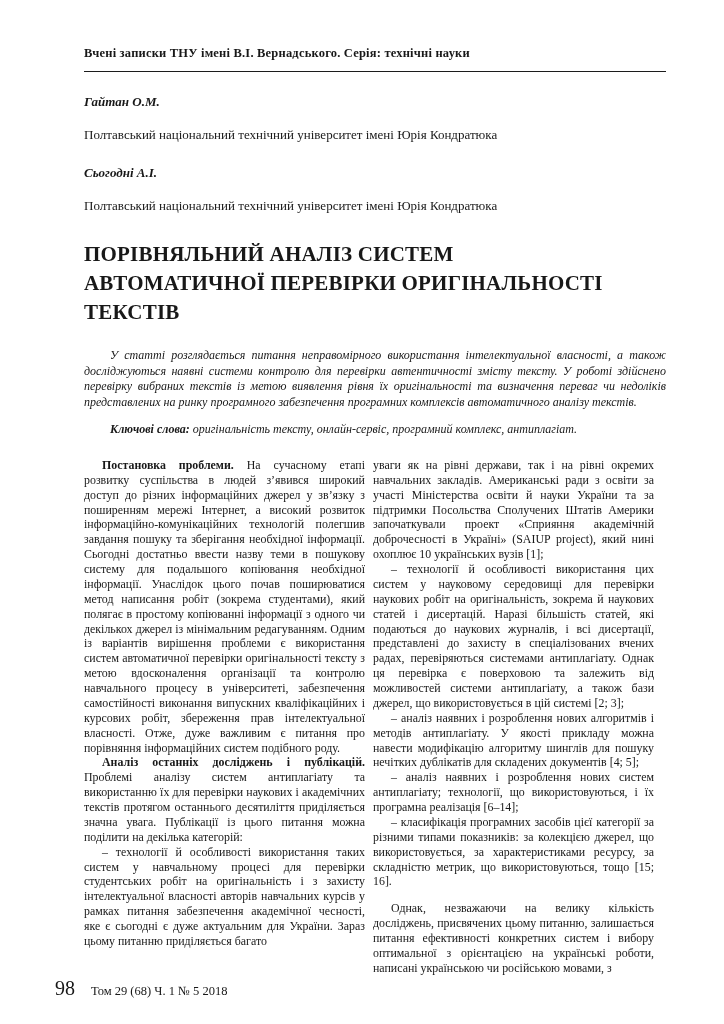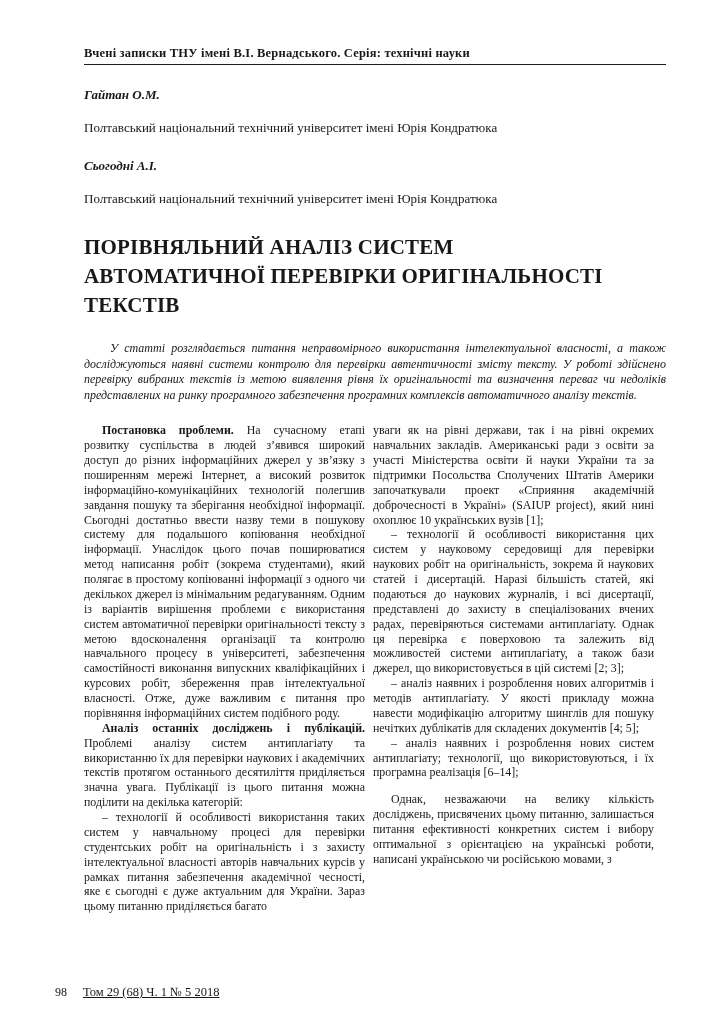--- a/index.html
+++ b/index.html
@@ -14,21 +14,21 @@
     position: relative;
     width: 724px; height: 1024px;
     padding: 46px 58px 28px 84px;
     background: #ffffff;
     overflow: hidden;
   }
   .journal-header {
     font-weight: bold;
     font-size: 12.5px;
     letter-spacing: 0.2px;
-    padding-bottom: 3px;
+    padding-bottom: 10px;
     border-bottom: 1.5px solid #1c1c1c;
   }
   .udc { margin-top: 24px; font-size: 12.5px; }
   .author-block { margin-top: 22px; }
   .author-name { font-weight: bold; font-style: italic; font-size: 13px; }
   .affiliation { font-size: 13px; margin-top: 17px; }
   .title-block { margin-top: 26px; }
   .title-line {
     font-size: 21px; font-weight: bold;
     line-height: 1.38; letter-spacing: 0.2px;
@@ -57,22 +57,22 @@
   }
   .par { margin: 0; }
   .par.indent { text-indent: 18px; }
   .par .lead { font-weight: bold; }
   .par.gap-top { margin-top: 12px; }
   .footer {
     position: absolute;
     left: 55px; bottom: 24px;
     display: flex; align-items: baseline; gap: 16px;
   }
-  .page-number { font-size: 12px; }
-  .issue-info { font-size: 12.5px; text-decoration: underline; }
+  .page-number { font-size: 20px; }
+  .issue-info { font-size: 12.5px; }
 </style>
 </head>
 <body>
 
 <div class="page">
 
   <div class="journal-header">Вчені записки ТНУ імені В.І. Вернадського. Серія: технічні науки</div>
 
 
   <div class="author-block">
@@ -85,34 +85,36 @@
     <div class="affiliation">Полтавський національний технічний університет імені Юрія Кондратюка</div>
   </div>
 
   <div class="title-block">
     <div class="title-line">ПОРІВНЯЛЬНИЙ АНАЛІЗ СИСТЕМ</div>
     <div class="title-line">АВТОМАТИЧНОЇ ПЕРЕВІРКИ ОРИГІНАЛЬНОСТІ ТЕКСТІВ</div>
   </div>
 
   <p class="abstract">У статті розглядається питання неправомірного використання інтелектуальної власності, а також досліджуються наявні системи контролю для перевірки автентичності змісту тексту. У роботі здійснено перевірку вибраних текстів із метою виявлення рівня їх оригінальності та визначення переваг чи недоліків представлених на ринку програмного забезпечення програмних комплексів автоматичного аналізу текстів.</p>
 
+  <p class="keywords"><span class="kw-label">Ключові слова:</span><span> оригінальність тексту, онлайн-сервіс, програмний комплекс, антиплагіат.</span></p>
 
   <div class="columns">
 
     <div class="col">
       <p class="par indent"><span class="lead">Постановка проблеми.</span><span> На сучасному етапі розвитку суспільства в людей з’явився широкий доступ до різних інформаційних джерел у зв’язку з поширенням мережі Інтернет, а високий розвиток інформаційно-комунікаційних технологій полегшив завдання пошуку та зберігання необхідної інформації. Сьогодні достатньо ввести назву теми в пошукову систему для подальшого копіювання необхідної інформації. Унаслідок цього почав поширюватися метод написання робіт (зокрема студентами), який полягає в простому копіюванні інформації з одного чи декількох джерел із мінімальним редагуванням. Одним із варіантів вирішення проблеми є використання систем автоматичної перевірки оригінальності тексту з метою вдосконалення організації та контролю навчального процесу в університеті, забезпечення самостійності виконання випускних кваліфікаційних і курсових робіт, збереження прав інтелектуальної власності. Отже, дуже важливим є питання про порівняння інформаційних систем подібного роду.</span></p>
       <p class="par indent"><span class="lead">Аналіз останніх досліджень і публікацій.</span><span> Проблемі аналізу систем антиплагіату та використанню їх для перевірки наукових і академічних текстів протягом останнього десятиліття приділяється значна увага. Публікації із цього питання можна поділити на декілька категорій:</span></p>
       <p class="par indent"><span>– технології й особливості використання таких систем у навчальному процесі для перевірки студентських робіт на оригінальність і з захисту інтелектуальної власності авторів навчальних курсів у рамках питання забезпечення академічної чесності, яке є сьогодні є дуже актуальним для України. Зараз цьому питанню приділяється багато</span></p>
     </div>
 
     <div class="col">
       <p class="par"><span>уваги як на рівні держави, так і на рівні окремих навчальних закладів. Американські ради з освіти за участі Міністерства освіти й науки України та за підтримки Посольства Сполучених Штатів Америки започаткували проект «Сприяння академічній доброчесності в Україні» (SAIUP project), який нині охоплює 10 українських вузів [1];</span></p>
       <p class="par indent"><span>– технології й особливості використання цих систем у науковому середовищі для перевірки наукових робіт на оригінальність, зокрема й наукових статей і дисертацій. Наразі більшість статей, які подаються до наукових журналів, і всі дисертації, представлені до захисту в спеціалізованих вчених радах, перевіряються системами антиплагіату. Однак ця перевірка є поверховою та залежить від можливостей системи антиплагіату, а також бази джерел, що використовується в цій системі [2; 3];</span></p>
       <p class="par indent"><span>– аналіз наявних і розроблення нових алгоритмів і методів антиплагіату. У якості прикладу можна навести модифікацію алгоритму шинглів для пошуку нечітких дублікатів для складених документів [4; 5];</span></p>
       <p class="par indent"><span>– аналіз наявних і розроблення нових систем антиплагіату; технології, що використовуються, і їх програмна реалізація [6–14];</span></p>
+      <p class="par indent"><span>– класифікація програмних засобів цієї категорії за різними типами показників: за колекцією джерел, що використовується, за характеристиками ресурсу, за складністю метрик, що використовуються, тощо [15; 16].</span></p>
       <p class="par indent gap-top"><span>Однак, незважаючи на велику кількість досліджень, присвячених цьому питанню, залишається питання ефективності конкретних систем і вибору оптимальної з орієнтацією на українські роботи, написані українською чи російською мовами, з</span></p>
     </div>
 
   </div>
 
   <div class="footer">
     <span class="page-number">98</span>
     <span class="issue-info">Том 29 (68) Ч. 1 № 5 2018</span>
   </div>
 

